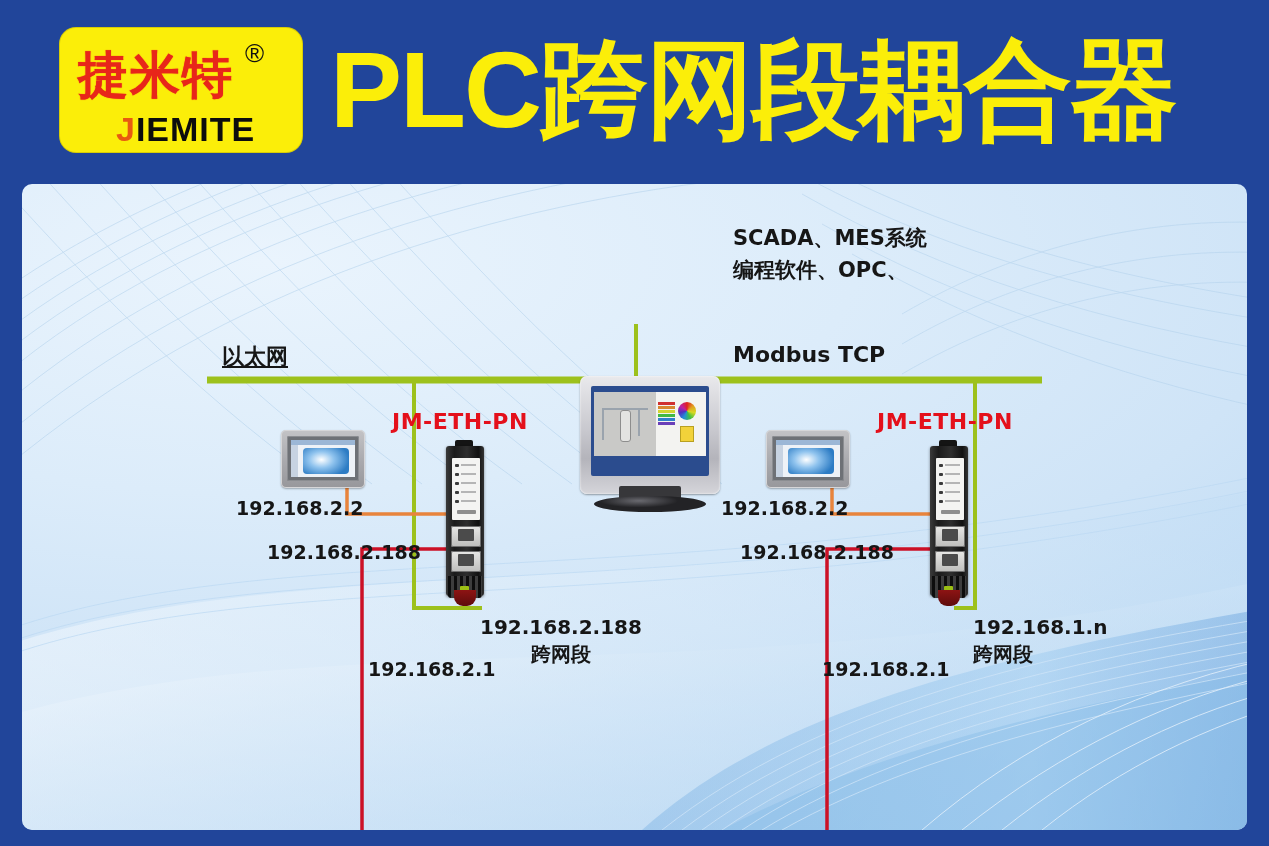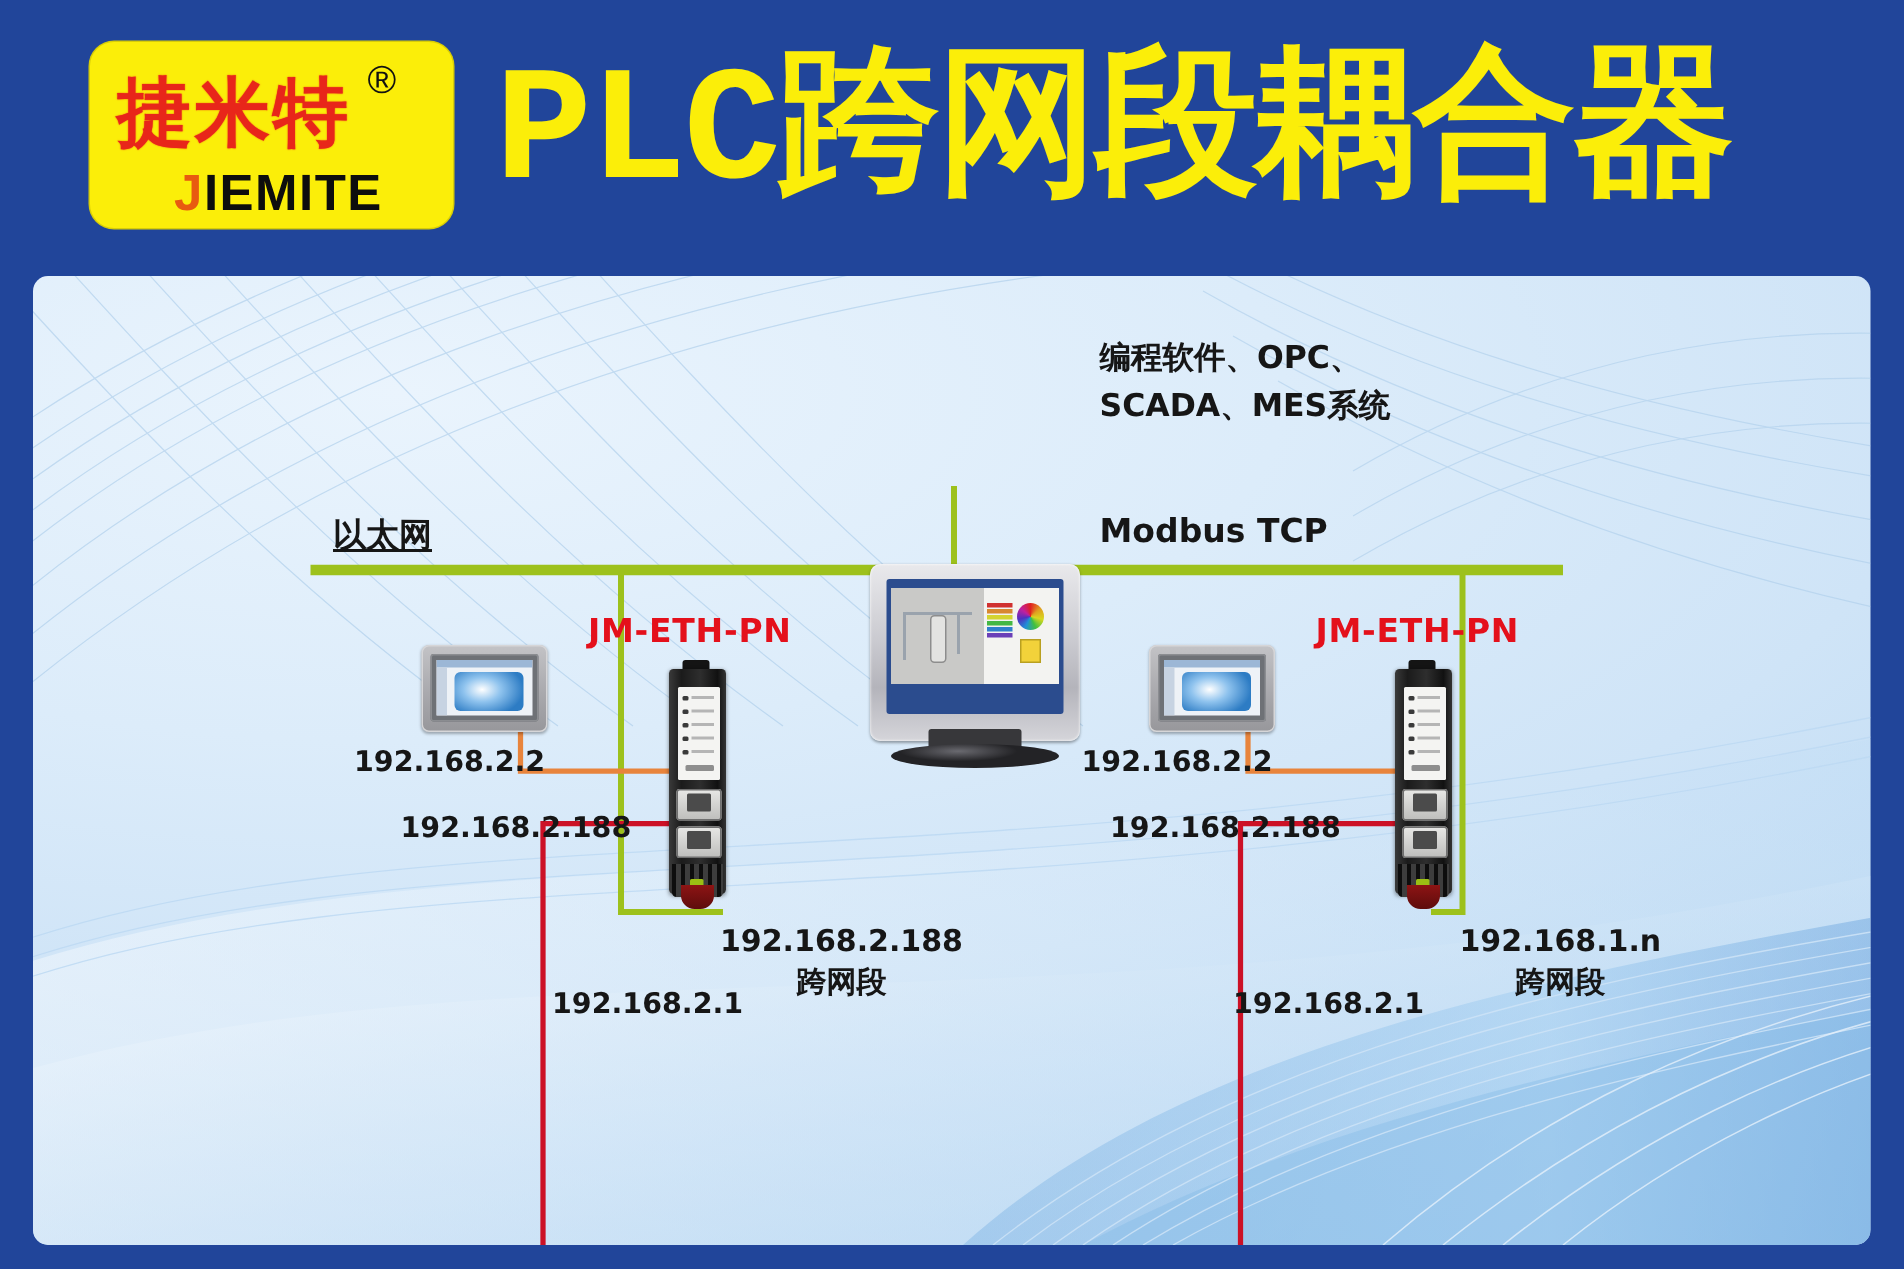--- a/index.html
+++ b/index.html
@@ -33,21 +33,21 @@
   #logo-en{
     position:absolute;left:56px;top:82px;
     font-size:34px;font-weight:bold;letter-spacing:1px;color:#0d0d0d;
     font-family:"Liberation Sans",sans-serif;
   }
   #logo-en .j{color:#E85A10;}
   #title{
     position:absolute;left:330px;top:20px;width:910px;height:140px;
     color:#FBEE09;font-size:108px;font-weight:bold;line-height:140px;
     white-space:nowrap;letter-spacing:-2px;
-    font-family:Liberation Mono, monospace;
+    font-family:Liberation Sans, sans-serif;
   }
 
   
   #panel{
     position:absolute;left:22px;top:184px;width:1225px;height:646px;
     border-radius:10px;overflow:hidden;
     background:
       radial-gradient(120% 90% at 20% 12%, #eaf4fd 0%, #dcecfa 40%, #cfe4f7 70%, #bcd9f3 100%);
   }
   #panel svg.bgwaves{position:absolute;left:0;top:0;width:1225px;height:646px;}
@@ -268,22 +268,22 @@
           <div class="cwheel"></div>
           <div class="yellowbox"></div>
         </div>
       </div>
     </div>
     <div class="mon-base"></div>
     <div class="mon-foot"></div>
   </div>
 
   <div class="lbl cn" style="left:711px;top:38px;line-height:32px;">
+    <div>SCADA、MES系统</div>
     <div>编程软件、OPC、</div>
-    <div>SCADA、MES系统</div>
   </div>
 
   <div class="lbl big" style="left:200px;top:158px;text-decoration:underline;">以太网</div>
   <div class="lbl big" style="left:711px;top:158px;">Modbus TCP</div>
 
   <div class="lbl red" style="left:370px;top:225px;">JM-ETH-PN</div>
 
   <div class="hmi" style="left:259px;top:246px;">
     <div class="hmi-in">
       <div class="hmi-scr">
@@ -369,19 +369,19 @@
           </div>
       </div>
       <div class="gw-vent"></div>
     </div>
     <div class="gw-grnport"></div>
     <div class="gw-foot"></div>
   </div>
 
   <div class="lbl ip" style="left:699px;top:313px;">192.168.2.2</div>
   <div class="lbl ip" style="left:718px;top:357px;">192.168.2.188</div>
-  <div class="lbl two" style="left:951px;top:430px;text-align:center;">
+  <div class="lbl two" style="left:951px;top:430px;text-align:left;">
     <div>192.168.1.n</div>
     <div>跨网段</div>
   </div>
   <div class="lbl ip" style="left:800px;top:474px;">192.168.2.1</div>
 
 </div>
 
 </body></html>

